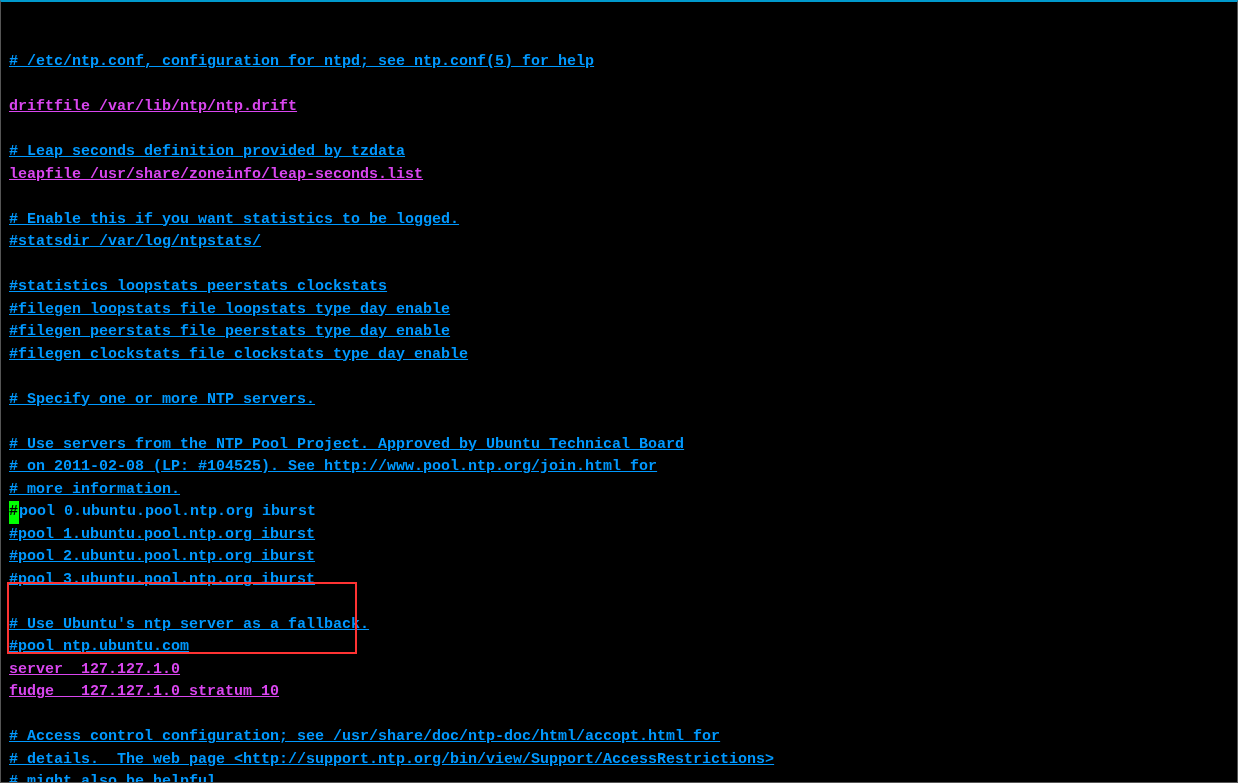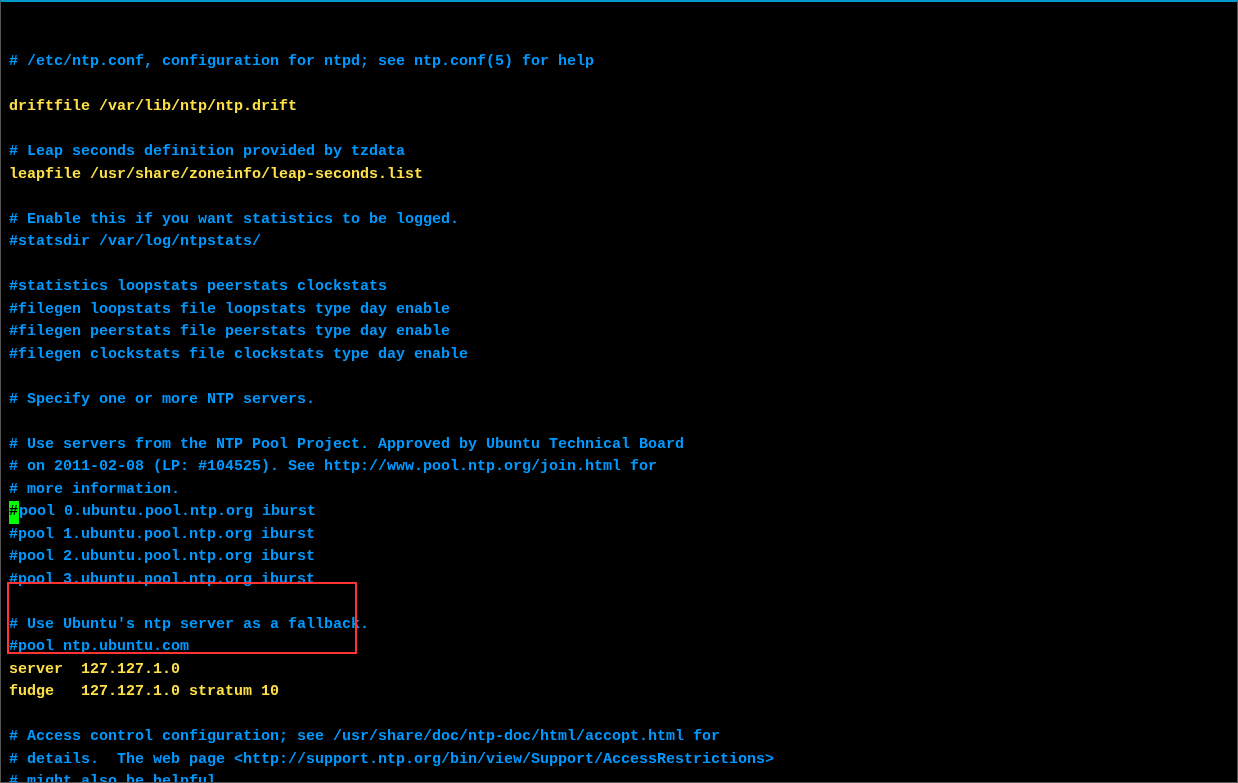--- a/index.html
+++ b/index.html
@@ -23,36 +23,37 @@
       border-bottom: 1px solid #555;
     }
     .terminal {
       padding: 4px 8px;
       white-space: pre;
     }
     .comment {
       color: #0099ff;
     }
     .plain {
-      color: #fde047;
+      color: #d946ef;
     }
     .cursor-char {
       background: #00ff00;
       color: #000000;
       display: inline-block;
       width: 10px;
     }
     .highlight-box {
       position: absolute;
       border: 2px solid #ff3333;
       pointer-events: none;
     }
     .line {
       display: block;
       min-height: 22.5px;
+      text-decoration: underline;
     }
   </style>
 </head>
 <body>
 
 <div class="terminal">
   <div id="lines-container"><span class="line comment"># /etc/ntp.conf, configuration for ntpd; see ntp.conf(5) for help</span><span class="line">&nbsp;</span><span class="line plain">driftfile /var/lib/ntp/ntp.drift</span><span class="line">&nbsp;</span><span class="line comment"># Leap seconds definition provided by tzdata</span><span class="line plain">leapfile /usr/share/zoneinfo/leap-seconds.list</span><span class="line">&nbsp;</span><span class="line comment"># Enable this if you want statistics to be logged.</span><span class="line comment">#statsdir /var/log/ntpstats/</span><span class="line">&nbsp;</span><span class="line comment">#statistics loopstats peerstats clockstats</span><span class="line comment">#filegen loopstats file loopstats type day enable</span><span class="line comment">#filegen peerstats file peerstats type day enable</span><span class="line comment">#filegen clockstats file clockstats type day enable</span><span class="line">&nbsp;</span><span class="line comment"># Specify one or more NTP servers.</span><span class="line">&nbsp;</span><span class="line comment"># Use servers from the NTP Pool Project. Approved by Ubuntu Technical Board</span><span class="line comment"># on 2011-02-08 (LP: #104525). See http://www.pool.ntp.org/join.html for</span><span class="line comment"># more information.</span><span class="line"><span class="cursor-char">#</span><span class="comment">pool 0.ubuntu.pool.ntp.org iburst</span></span><span class="line comment">#pool 1.ubuntu.pool.ntp.org iburst</span><span class="line comment">#pool 2.ubuntu.pool.ntp.org iburst</span><span class="line comment">#pool 3.ubuntu.pool.ntp.org iburst</span><span class="line">&nbsp;</span><span class="line comment"># Use Ubuntu's ntp server as a fallback.</span><span class="line comment">#pool ntp.ubuntu.com</span><span class="line plain">server  127.127.1.0</span><span class="line plain">fudge   127.127.1.0 stratum 10</span><span class="line">&nbsp;</span><span class="line comment"># Access control configuration; see /usr/share/doc/ntp-doc/html/accopt.html for</span><span class="line comment"># details.  The web page &lt;http://support.ntp.org/bin/view/Support/AccessRestrictions&gt;</span><span class="line comment"># might also be helpful.</span></div>
 </div>
 
 <div class="highlight-box" style="top: 580px; left: 6px; width: 350px; height: 72px;"></div>

